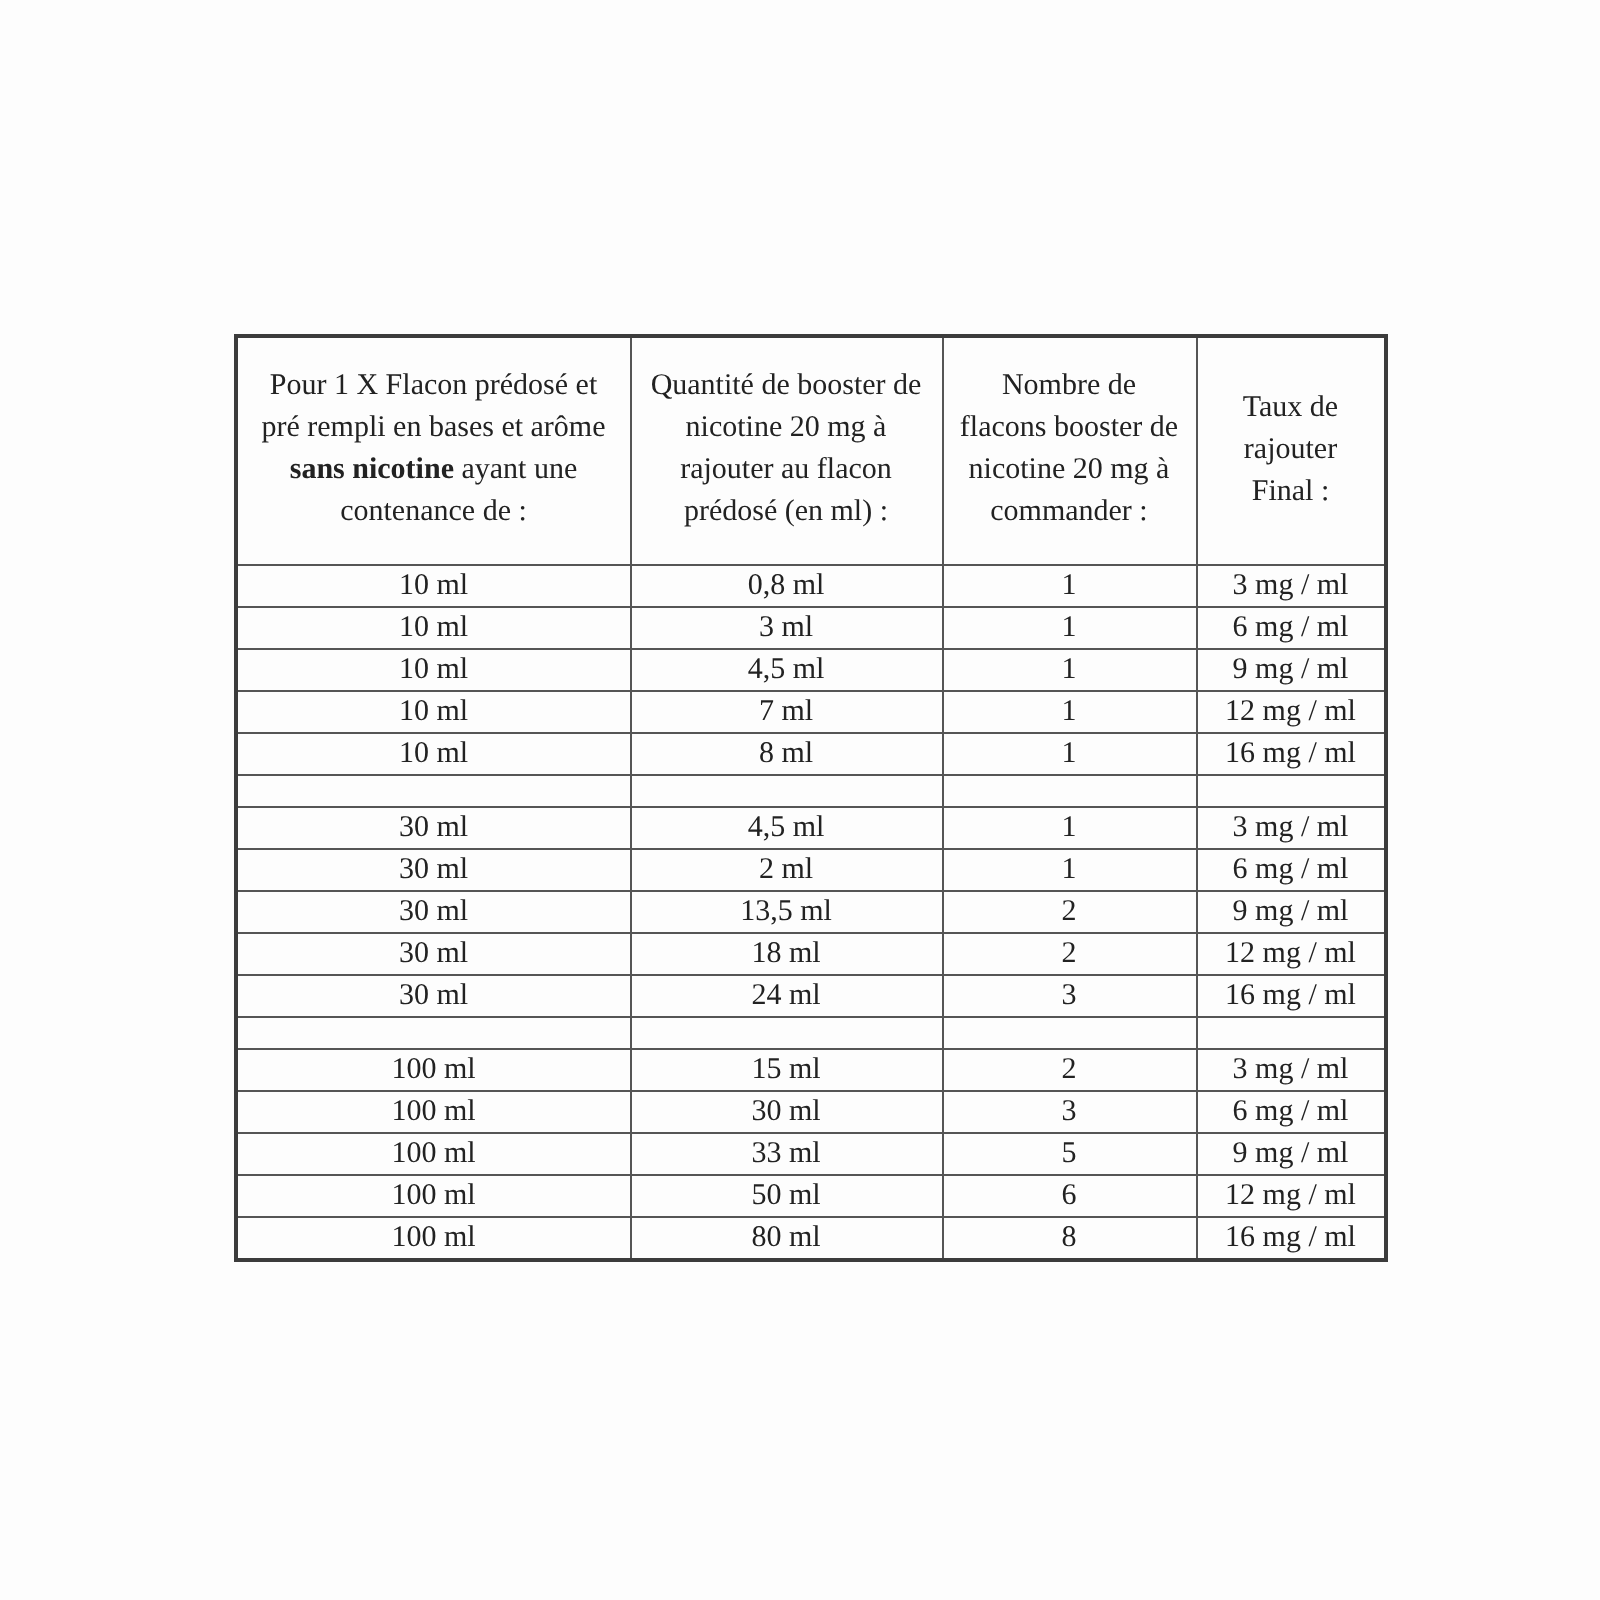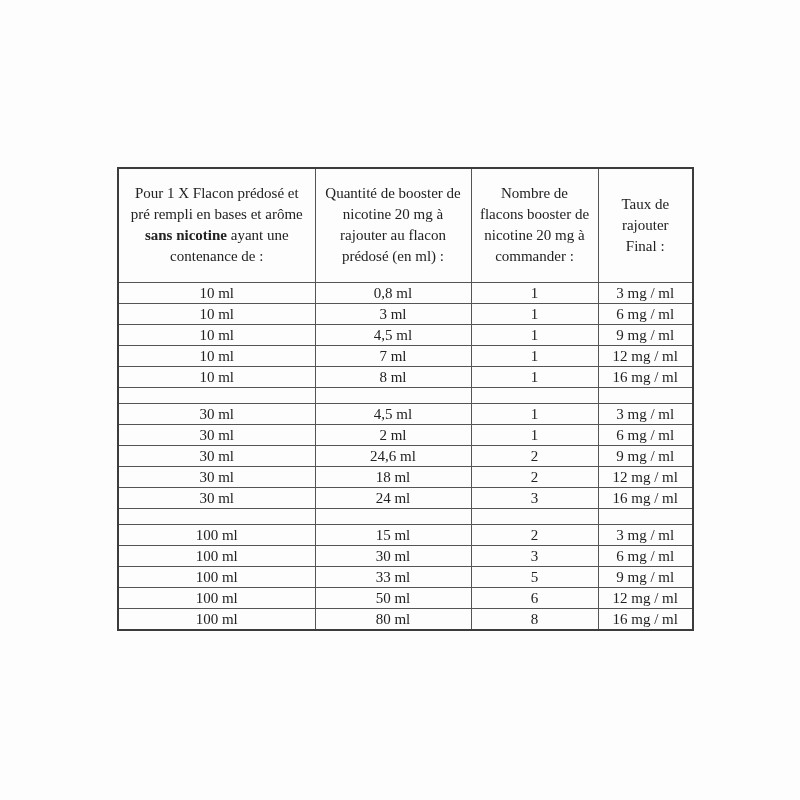--- a/index.html
+++ b/index.html
@@ -118,21 +118,21 @@
           <td>3 mg / ml</td>
         </tr>
         <tr>
           <td>30 ml</td>
           <td>2 ml</td>
           <td>1</td>
           <td>6 mg / ml</td>
         </tr>
         <tr>
           <td>30 ml</td>
-          <td>24,6 ml</td>
+          <td>13,5 ml</td>
           <td>2</td>
           <td>9 mg / ml</td>
         </tr>
         <tr>
           <td>30 ml</td>
           <td>18 ml</td>
           <td>2</td>
           <td>12 mg / ml</td>
         </tr>
         <tr>

